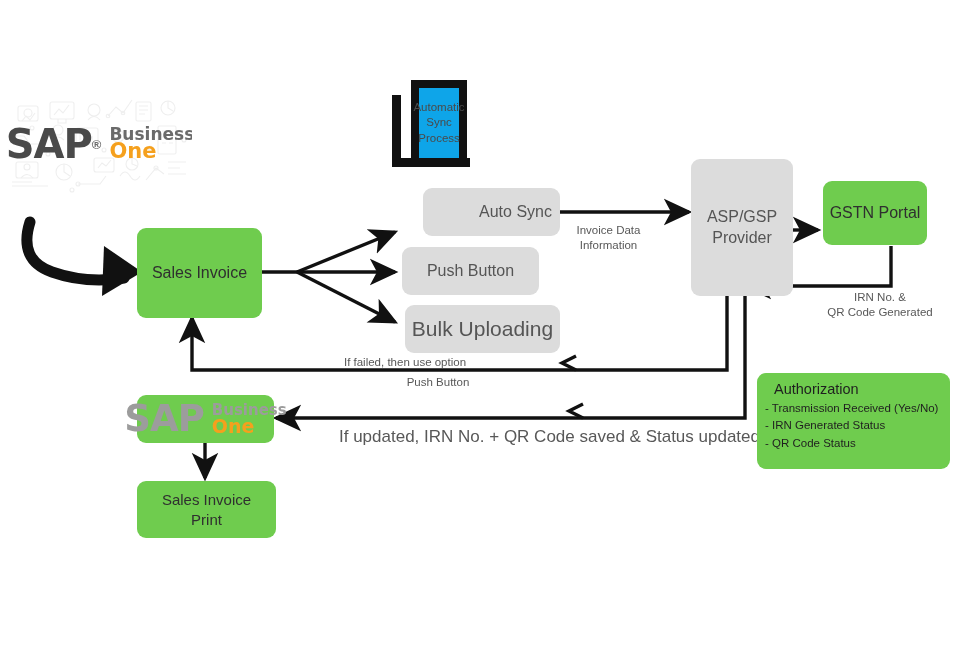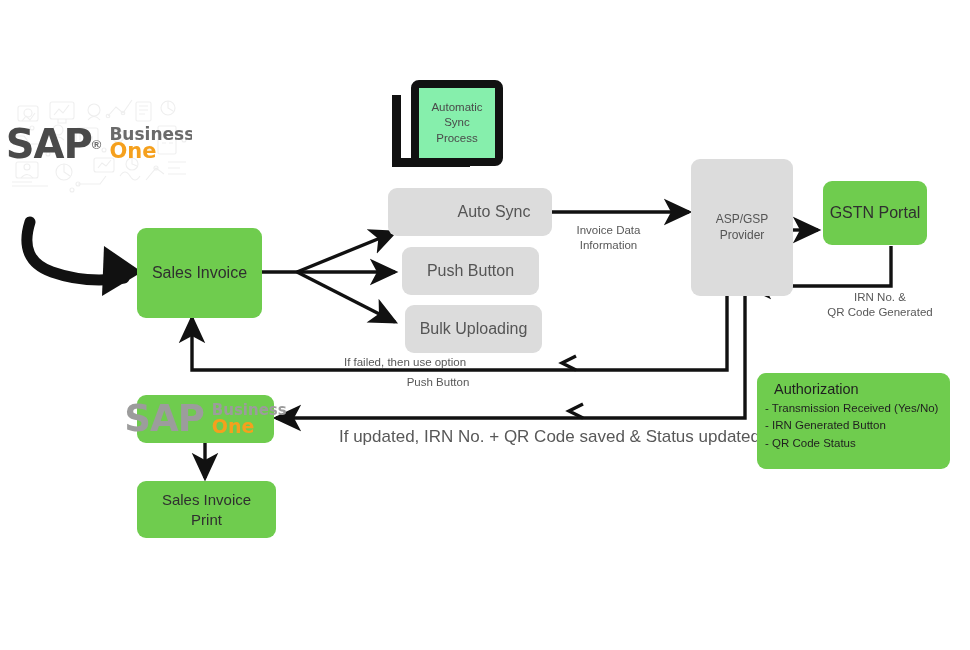--- a/index.html
+++ b/index.html
@@ -33,22 +33,22 @@
 
   
   .sap-inline{display:flex;align-items:center;justify-content:center;width:100%;}
   .sap-inline .sap-txt{font-size:37px;color:#9c9c9c;}
   .sap-inline .b1-business{font-size:15px;color:#9c9c9c;}
   .sap-inline .b1-one{font-size:19px;color:#f5a01d;}
 
   
   #sync-bracket{position:absolute;left:392px;top:95px;width:78px;height:72px;
                 border-left:9px solid #111;border-bottom:9px solid #111;box-sizing:border-box;}
-  #sync-card{position:absolute;left:411px;top:80px;width:92px;height:86px;
-             background:#86efac;border:8px solid #111;border-radius:8px;box-sizing:border-box;
+  #sync-card{position:absolute;left:411px;top:80px;width:56px;height:86px;
+             background:#0ea5e9;border:8px solid #111;border-radius:0;box-sizing:border-box;
              display:flex;align-items:center;justify-content:center;text-align:center;
              font-size:11.5px;color:#4a4a4a;line-height:1.32;white-space:pre-line;}
 
   
   .lab{position:absolute;text-align:center;color:#585858;white-space:pre-line;line-height:1.3;}
 
   
   #auth-card{position:absolute;left:757px;top:373px;width:193px;height:96px;
              background:#6fcc4e;border-radius:9px;box-sizing:border-box;padding:8px 0 0 8px;}
   #auth-title{font-size:14.5px;color:#1f1f1f;margin:0 12px 3px 9px;}
@@ -161,33 +161,33 @@
 
   <div id="sync-bracket"></div>
   <div id="sync-card">Automatic
 Sync
 Process</div>
 
   <div class="node green" style="left:137px;top:228px;width:125px;height:90px;font-size:16px;">
     <span class="lbl">Sales Invoice</span>
   </div>
 
-  <div class="node grey" style="left:388px;top:188px;width:164px;height:48px;font-size:16px;padding-left:48px;">
+  <div class="node grey" style="left:423px;top:188px;width:137px;height:48px;font-size:16px;padding-left:48px;">
     <span class="lbl">Auto Sync</span>
   </div>
 
   <div class="node grey" style="left:402px;top:247px;width:137px;height:48px;font-size:16px;">
     <span class="lbl">Push Button</span>
   </div>
 
-  <div class="node grey" style="left:405px;top:305px;width:137px;height:48px;font-size:16px;">
+  <div class="node grey" style="left:405px;top:305px;width:155px;height:48px;font-size:21px;">
     <span class="lbl">Bulk Uploading</span>
   </div>
 
-  <div class="node grey" style="left:691px;top:159px;width:102px;height:137px;font-size:12px;">
+  <div class="node grey" style="left:691px;top:159px;width:102px;height:137px;font-size:16px;">
     <span class="lbl">ASP/GSP
 Provider</span>
   </div>
 
   <div class="node green" style="left:823px;top:181px;width:104px;height:64px;font-size:16px;">
     <span class="lbl">GSTN Portal</span>
   </div>
 
   <div class="node green" style="left:137px;top:395px;width:137px;height:48px;">
     <span class="sap-inline">
@@ -213,18 +213,18 @@
   <div class="lab" style="left:285px;top:355px;width:240px;font-size:11.5px;">If failed, then use option</div>
 
   <div class="lab" style="left:348px;top:375px;width:180px;font-size:11.5px;">Push Button</div>
 
   <div class="lab" style="left:300px;top:426px;width:460px;font-size:17px;text-align:right;">If updated, IRN No. + QR Code saved  &amp; Status updated</div>
 
   <div id="auth-card">
     <div id="auth-title">Authorization</div>
     <ul>
       <li>- Transmission Received (Yes/No)</li>
-      <li>- IRN Generated Button</li>
+      <li>- IRN Generated Status</li>
       <li>- QR Code Status</li>
     </ul>
   </div>
 
 </div>
 
 </body></html>

